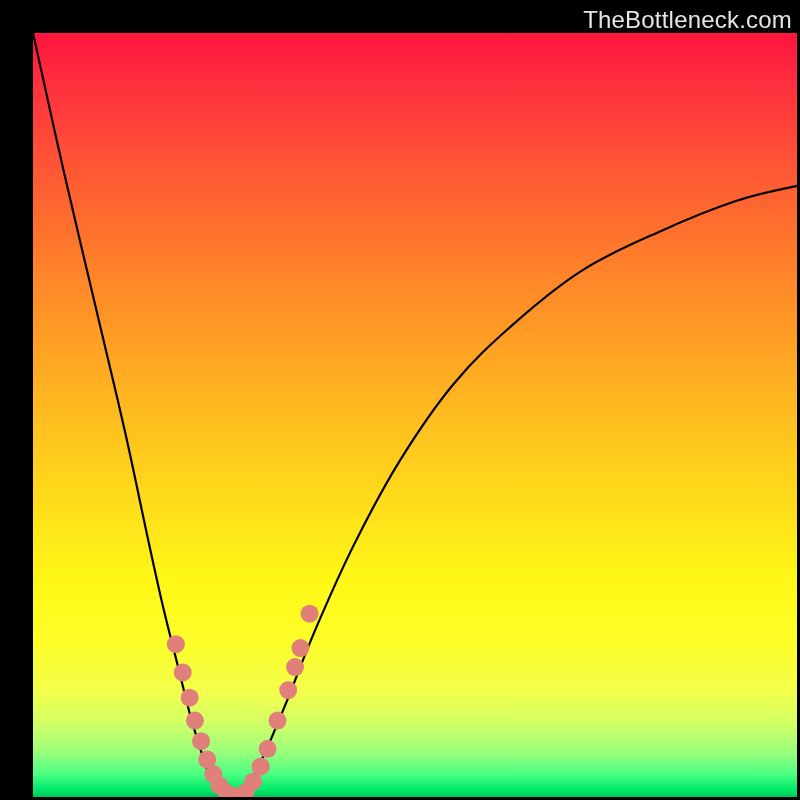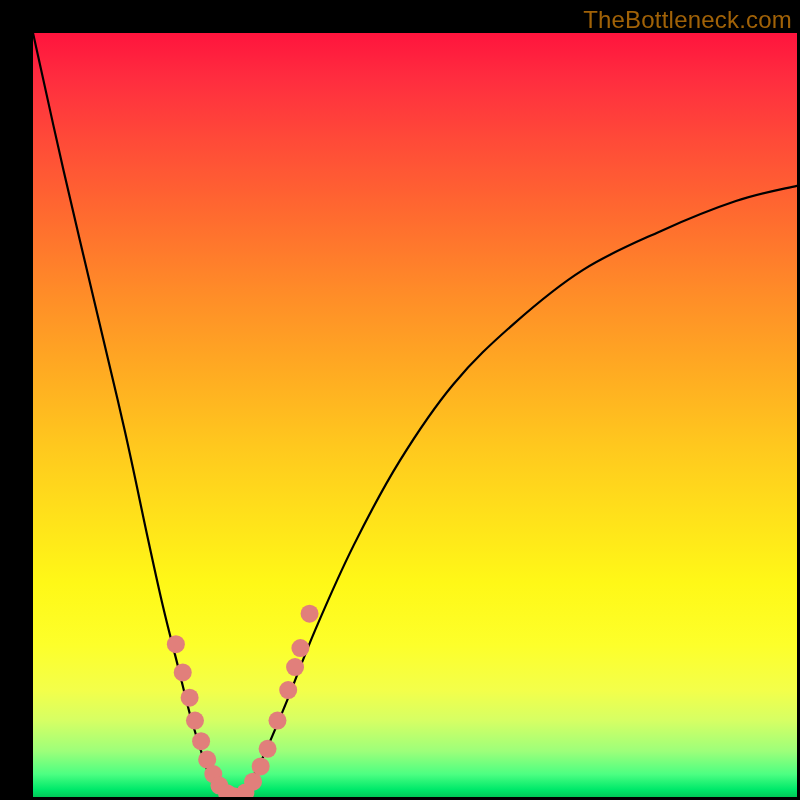--- a/index.html
+++ b/index.html
@@ -39,21 +39,21 @@
       #9dff7a 94%,
       #4dff82 97%,
       #00e96a 99%,
       #00c957 100%
     );
   }
   .watermark {
     position: absolute;
     top: 6px;
     right: 8px;
-    color: #a16207;
+    color: #e5e5e5;
     font-size: 24px;
     letter-spacing: 0.2px;
   }
   svg.curve {
     position: absolute;
     left: 0;
     top: 0;
     width: 764px;
     height: 764px;
   }

